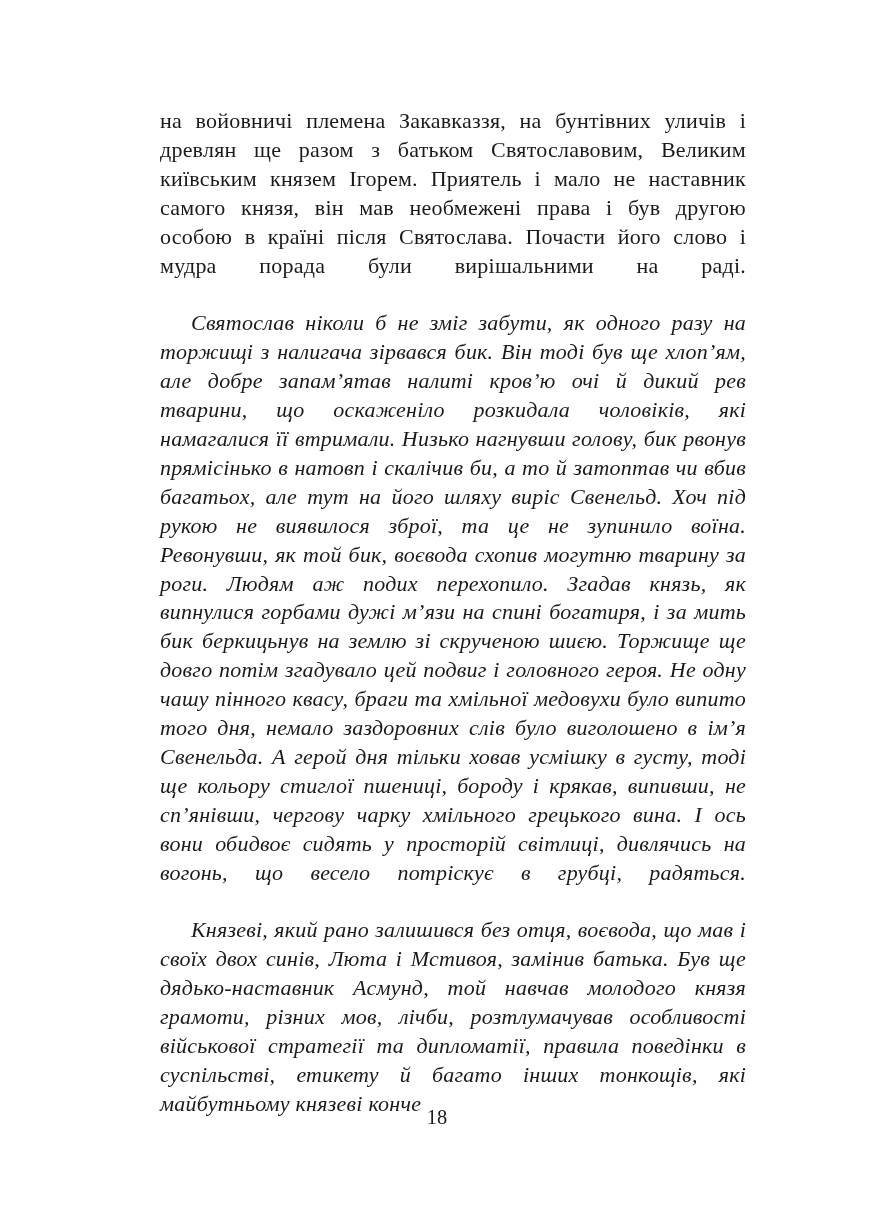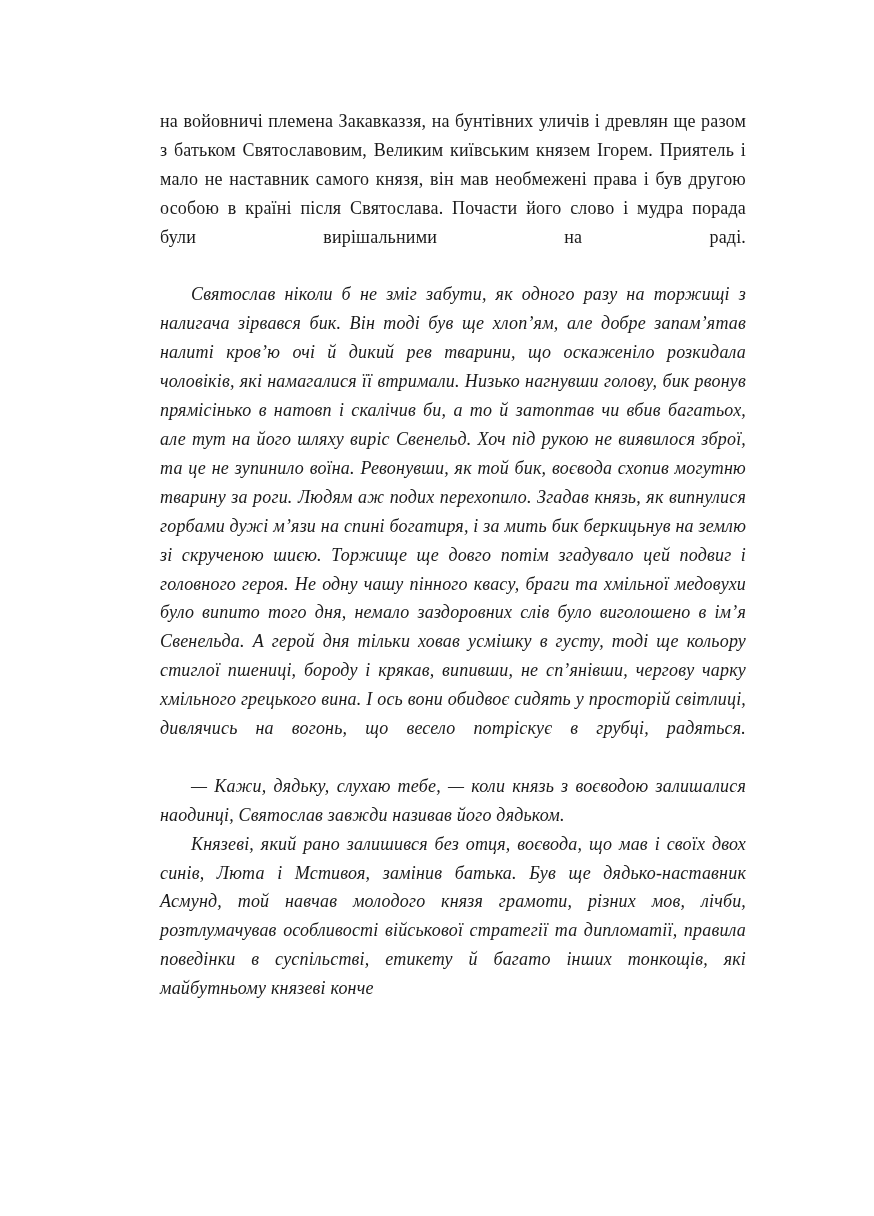--- a/index.html
+++ b/index.html
@@ -24,21 +24,21 @@
 
   .text-block {
     position: absolute;
     left: 160px;
     top: 107px;
     width: 586px;
   }
 
   .para {
     margin: 0;
-    font-size: 18px;
+    font-size: 22px;
     line-height: 28.9px;
     text-align: justify;
     text-justify: inter-word;
     hyphens: manual;
     -webkit-hyphens: manual;
     letter-spacing: 0.01em;
     word-spacing: 0.005em;
   }
 
   .para.indent {
@@ -75,20 +75,20 @@
 
 <div class="page">
 
   <div class="text-block">
 
     <p class="para cont">на войовничі племена Закавказзя, на бунтівних уличів і древлян ще разом з батьком Святославовим, Великим київським князем Ігорем. Приятель і мало не наставник самого князя, він мав необмежені права і був другою особою в країні після Святослава. Почасти його слово і мудра порада були вирішальними на раді.</p>
 
     <p class="para indent">Святослав ніколи б не зміг забути, як одного разу на торжищі з налигача зірвався бик. Він тоді був ще хлоп’ям, але добре запам’ятав налиті кров’ю очі й дикий рев тварини, що оскаженіло розкидала чоловіків, які намагалися її втримали. Низько нагнувши голову, бик рвонув прямісінько в натовп і скалічив би, а то й затоптав чи вбив багатьох, але тут на його шляху виріс Свенельд. Хоч під рукою не виявилося зброї, та це не зупинило воїна. Ревонувши, як той бик, воєвода схопив могутню тварину за роги. Людям аж подих перехопило. Згадав князь, як випнулися горбами дужі м’язи на спині богатиря, і за мить бик беркицьнув на землю зі скрученою шиєю. Торжище ще довго потім згадувало цей подвиг і головного героя. Не одну чашу пінного квасу, браги та хмільної медовухи було випито того дня, немало заздоровних слів було виголошено в ім’я Свенельда. А герой дня тільки ховав усмішку в густу, тоді ще кольору стиглої пшениці, бороду і крякав, випивши, не сп’янівши, чергову чарку хмільного грецького вина. І ось вони обидвоє сидять у просторій світлиці, дивлячись на вогонь, що весело потріскує в грубці, радяться.</p>
 
 
-    <p class="para indent nostretch">— Кажи, дядьку, слухаю тебе, — коли князь з воєводою залишалися наодинці, Святослав завжди називав його дядьком.</p>
 
     <p class="para indent nostretch">Князеві, який рано залишився без отця, воєвода, що мав і своїх двох синів, Люта і Мстивоя, замінив батька. Був ще дядько-наставник Асмунд, той навчав молодого князя грамоти, різних мов, лічби, розтлумачував особливості військової стратегії та дипломатії, правила поведінки в суспільстві, етикету й багато інших тонкощів, які майбутньому князеві конче</p>
 
   </div>
 
+  <div class="folio">18</div>
 
 </div>
 
 </body></html>

